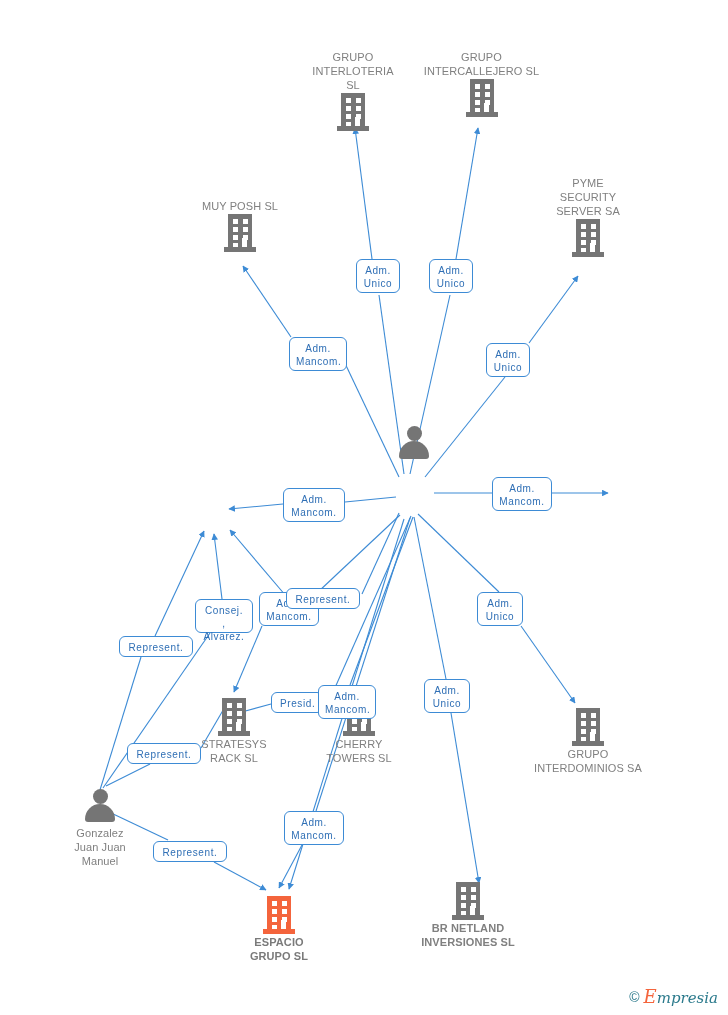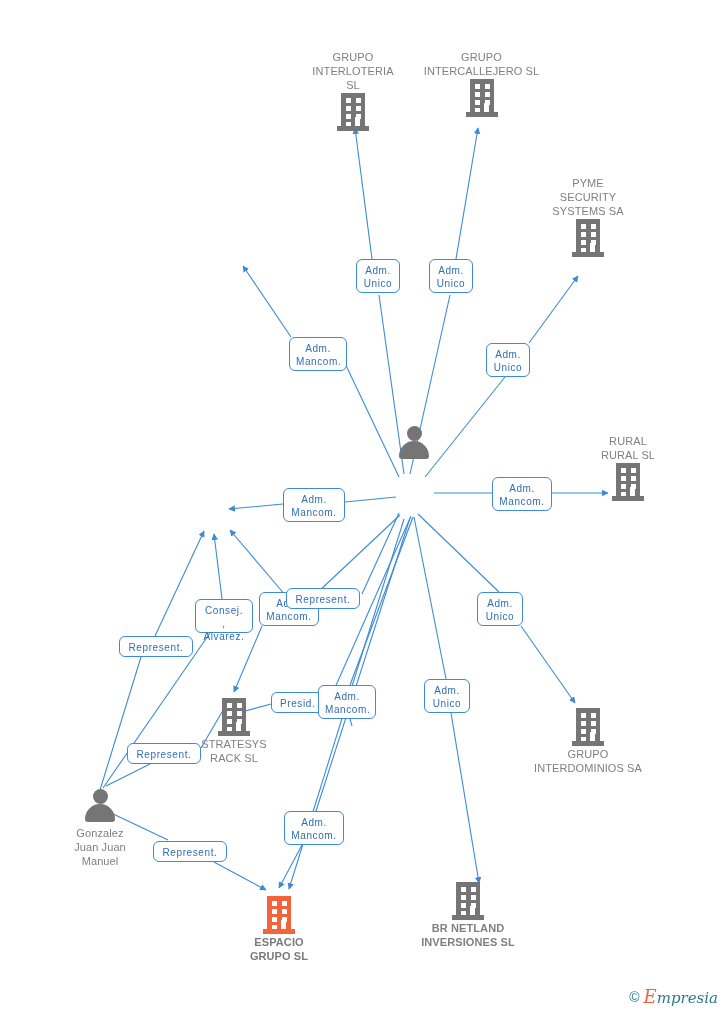--- a/index.html
+++ b/index.html
@@ -183,25 +183,42 @@
           <i style="left:19px;top:13px"></i>
         <i style="left:9px;top:21px"></i>
           <i style="left:19px;top:21px"></i>
         <i style="left:9px;top:29px"></i>
           <div class="door" style="left:18px;bottom:5px;width:5px;height:9px"></div>
         <div class="base"></div>
       </div>
     </div>
   </div>
 
+  <div class="node above" style="left:182px;top:199px;width:116px;">
+    <div class="caption">MUY POSH SL</div>
+    <div class="glyph" style="width:32px;">
+      <div class="bld">
+          <div class="body"></div>
+        <i style="left:9px;top:5px"></i>
+          <i style="left:19px;top:5px"></i>
+        <i style="left:9px;top:13px"></i>
+          <i style="left:19px;top:13px"></i>
+        <i style="left:9px;top:21px"></i>
+          <i style="left:19px;top:21px"></i>
+        <i style="left:9px;top:29px"></i>
+          <div class="door" style="left:18px;bottom:5px;width:5px;height:9px"></div>
+        <div class="base"></div>
+      </div>
+    </div>
+  </div>
 
   <div class="node above" style="left:528px;top:176px;width:120px;">
     <div class="caption">PYME
 SECURITY
-SYSTEMS SA</div>
+SERVER SA</div>
     <div class="glyph" style="width:32px;">
       <div class="bld">
           <div class="body"></div>
         <i style="left:9px;top:5px"></i>
           <i style="left:19px;top:5px"></i>
         <i style="left:9px;top:13px"></i>
           <i style="left:19px;top:13px"></i>
         <i style="left:9px;top:21px"></i>
           <i style="left:19px;top:21px"></i>
         <i style="left:9px;top:29px"></i>
@@ -211,38 +228,20 @@
     </div>
   </div>
 
   <div class="node above" style="left:366px;top:424px;width:96px;">
     <div class="glyph person">
       <div class="head"></div>
         <div class="torso"></div>
     </div>
   </div>
 
-  <div class="node above" style="left:584px;top:434px;width:88px;">
-    <div class="caption">RURAL
-RURAL SL</div>
-    <div class="glyph" style="width:32px;">
-      <div class="bld">
-          <div class="body"></div>
-        <i style="left:9px;top:5px"></i>
-          <i style="left:19px;top:5px"></i>
-        <i style="left:9px;top:13px"></i>
-          <i style="left:19px;top:13px"></i>
-        <i style="left:9px;top:21px"></i>
-          <i style="left:19px;top:21px"></i>
-        <i style="left:9px;top:29px"></i>
-          <div class="door" style="left:18px;bottom:5px;width:5px;height:9px"></div>
-        <div class="base"></div>
-      </div>
-    </div>
-  </div>
 
 
   <div class="node" style="left:186px;top:698px;width:96px;">
     <div class="glyph" style="width:32px;">
       <div class="bld">
           <div class="body"></div>
         <i style="left:9px;top:5px"></i>
           <i style="left:19px;top:5px"></i>
         <i style="left:9px;top:13px"></i>
           <i style="left:19px;top:13px"></i>
@@ -250,20 +249,38 @@
           <i style="left:19px;top:21px"></i>
         <i style="left:9px;top:29px"></i>
           <div class="door" style="left:18px;bottom:5px;width:5px;height:9px"></div>
         <div class="base"></div>
       </div>
     </div>
     <div class="caption">STRATESYS
 RACK SL</div>
   </div>
 
+  <div class="node" style="left:311px;top:698px;width:96px;">
+    <div class="glyph" style="width:32px;">
+      <div class="bld">
+          <div class="body"></div>
+        <i style="left:9px;top:5px"></i>
+          <i style="left:19px;top:5px"></i>
+        <i style="left:9px;top:13px"></i>
+          <i style="left:19px;top:13px"></i>
+        <i style="left:9px;top:21px"></i>
+          <i style="left:19px;top:21px"></i>
+        <i style="left:9px;top:29px"></i>
+          <div class="door" style="left:18px;bottom:5px;width:5px;height:9px"></div>
+        <div class="base"></div>
+      </div>
+    </div>
+    <div class="caption">CHERRY
+TOWERS  SL</div>
+  </div>
 
   <div class="node" style="left:512px;top:708px;width:152px;">
     <div class="glyph" style="width:32px;">
       <div class="bld">
           <div class="body"></div>
         <i style="left:9px;top:5px"></i>
           <i style="left:19px;top:5px"></i>
         <i style="left:9px;top:13px"></i>
           <i style="left:19px;top:13px"></i>
         <i style="left:9px;top:21px"></i>

